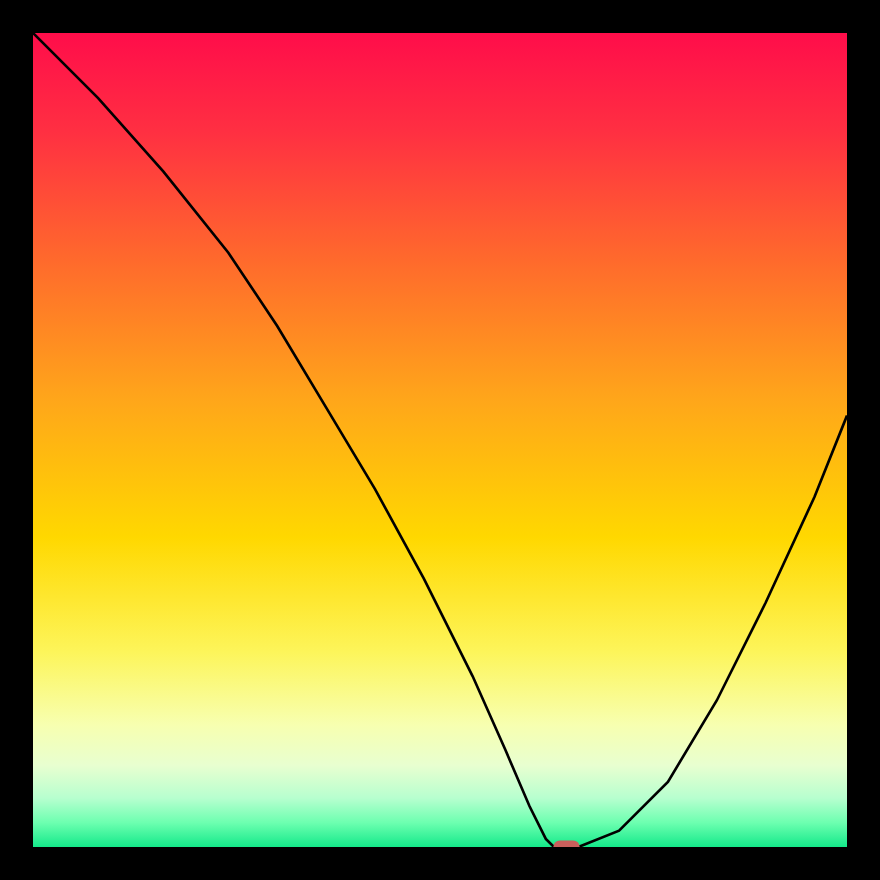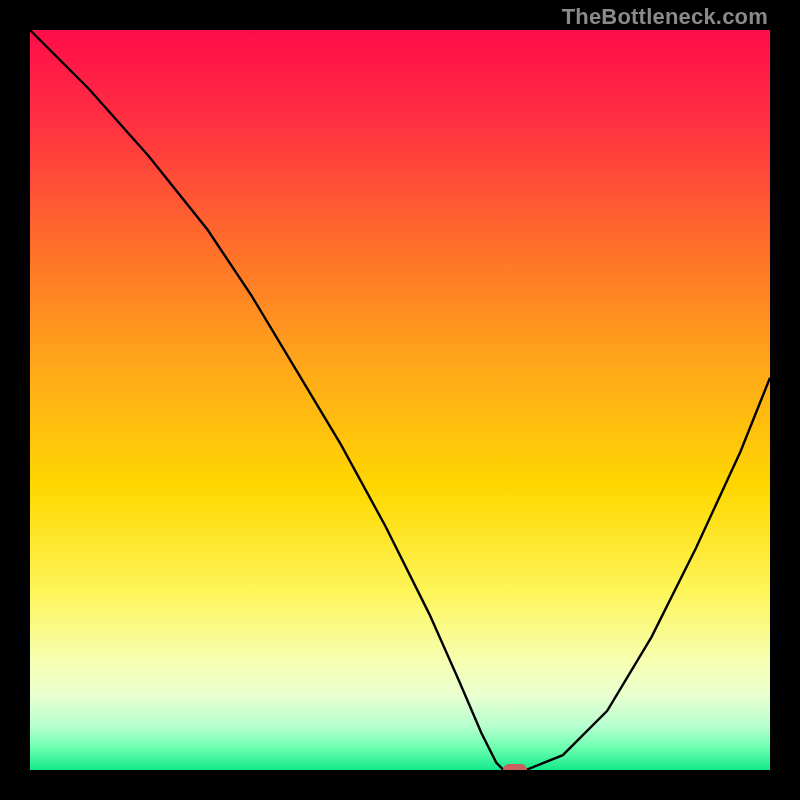--- a/index.html
+++ b/index.html
@@ -83,15 +83,14 @@
     </svg>
 
     <svg class="curve" viewBox="0 0 100 100" preserveAspectRatio="none">
       <path id="curve-path" d="M0.00 0.00 L8.00 8.00 L16.00 17.00 L24.00 27.00 L30.00 36.00 L36.00 46.00 L42.00 56.00 L48.00 67.00 L54.00 79.00 L58.00 88.00 L61.00 95.00 L63.00 99.00 L64.00 100.00 L67.00 100.00 L72.00 98.00 L78.00 92.00 L84.00 82.00 L90.00 70.00 L96.00 57.00 L100.00 47.00" fill="none" stroke="#000" stroke-width="0.35" vector-effect="non-scaling-stroke" style="stroke-width:2.4px"></path>
     </svg>
 
     <div class="marker" id="dip-marker" style="left: 65.5%; top: 100%; background: rgb(201, 96, 92);"></div>
 
   </div>
 
-  <div class="watermark">TheBottleneck.com</div>
 
 </div>
 
 </body></html>

